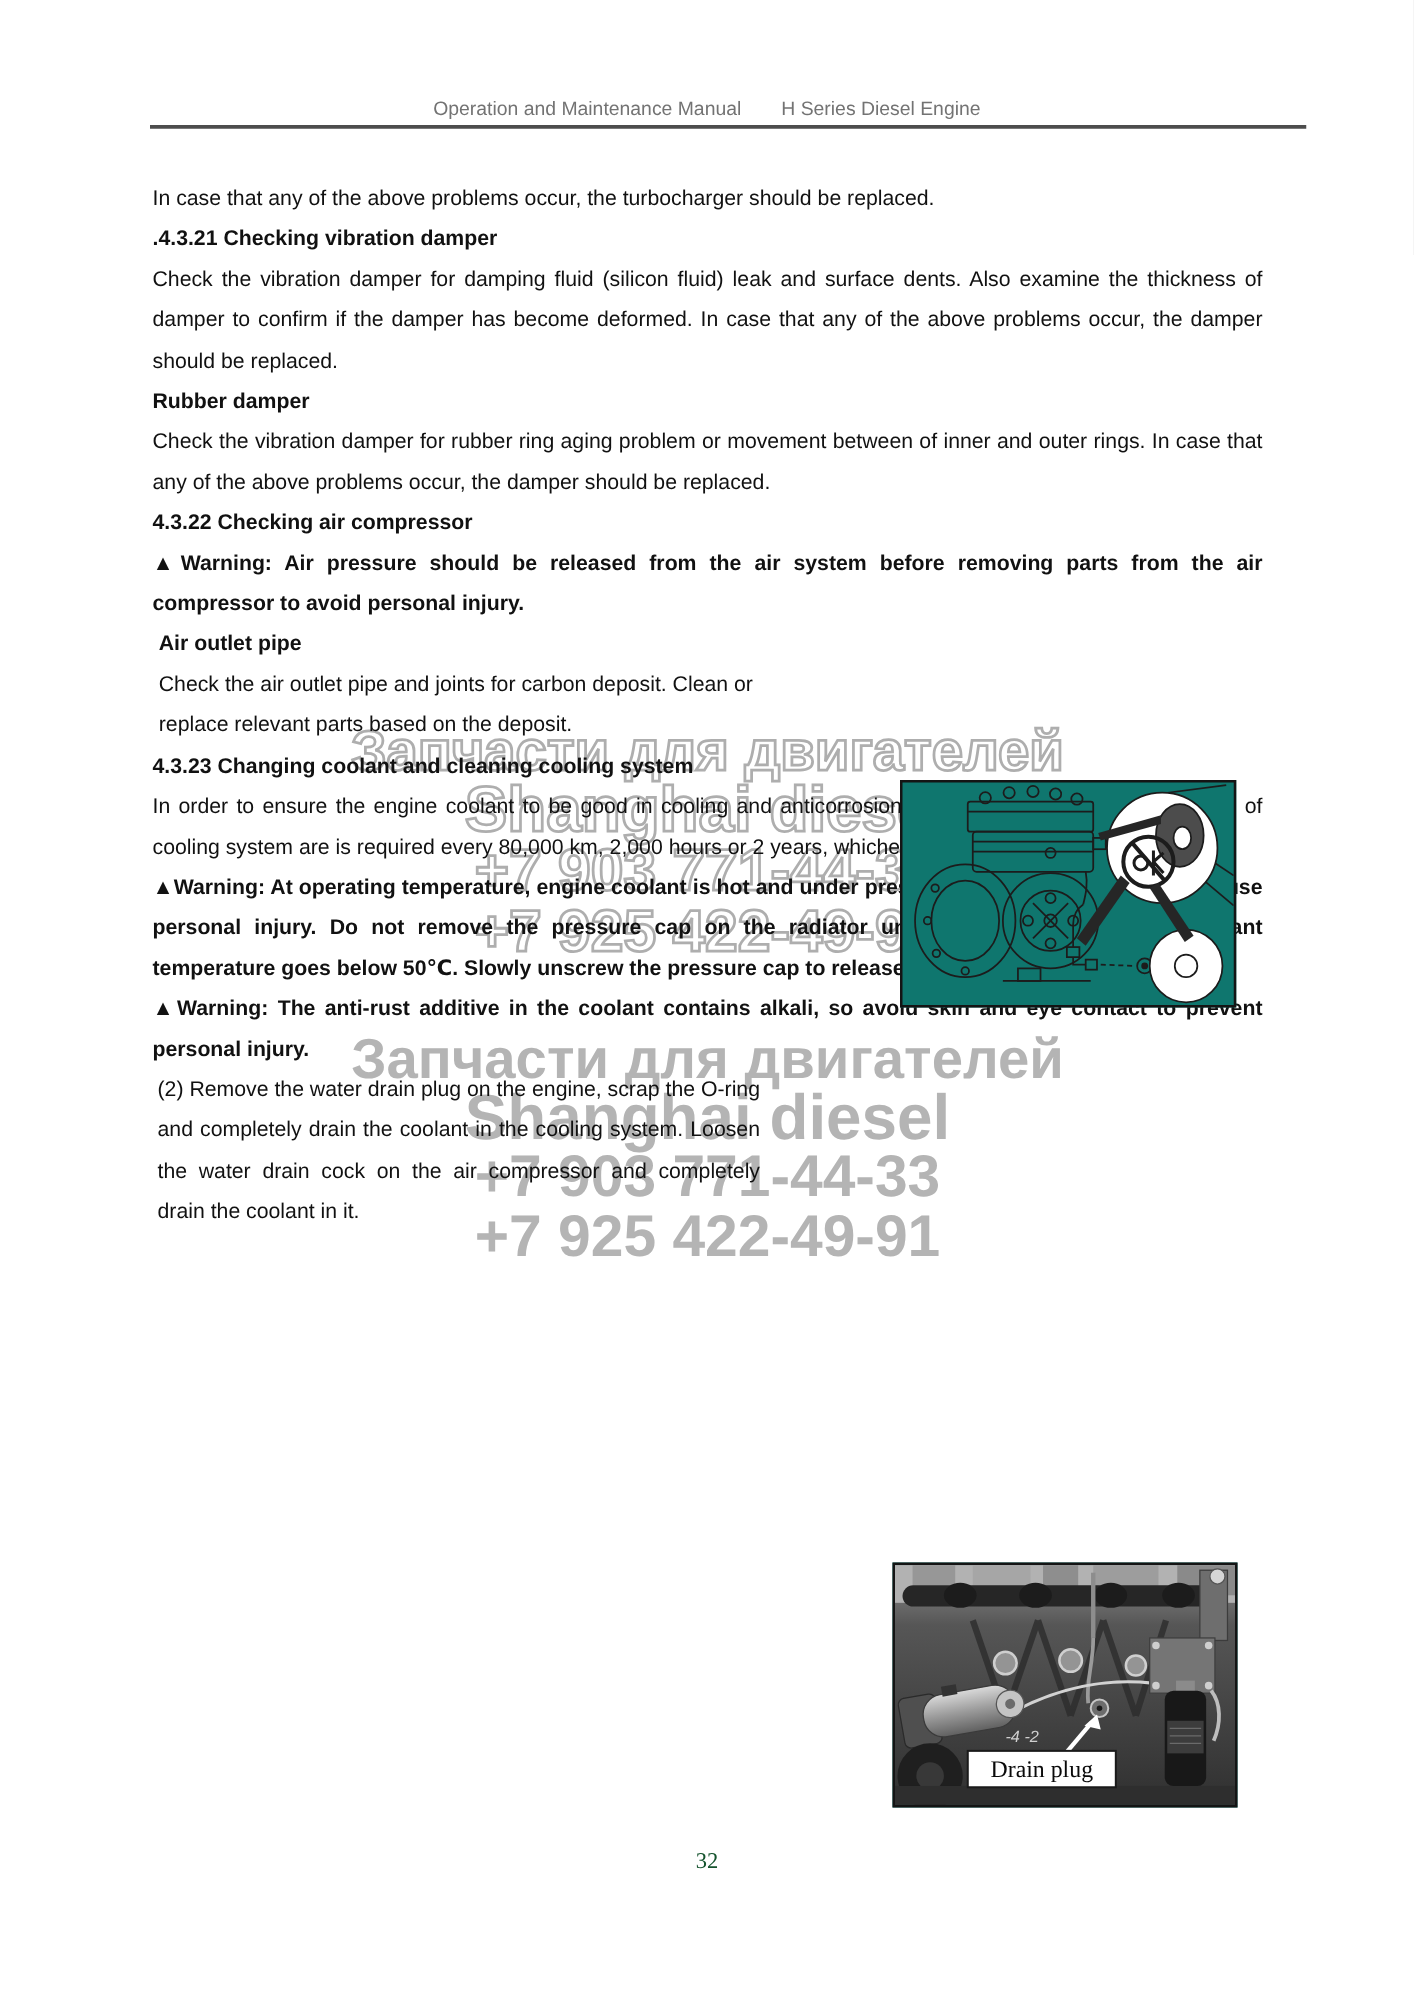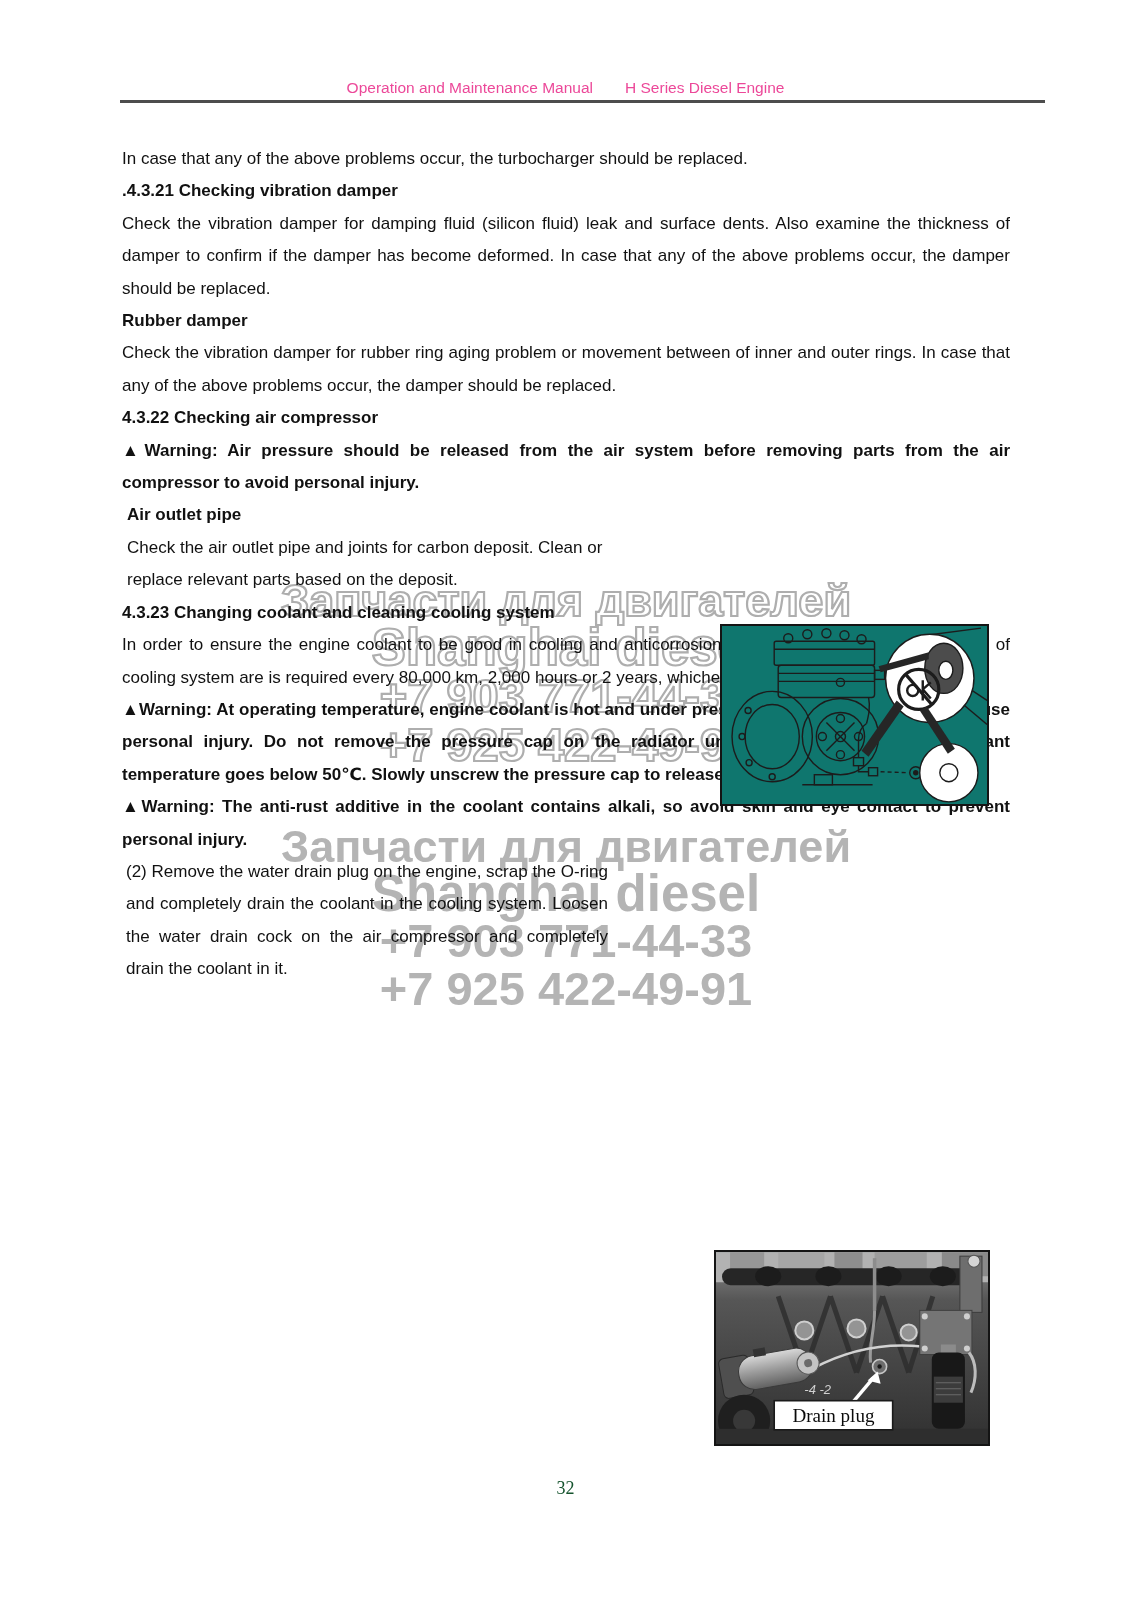--- a/index.html
+++ b/index.html
@@ -2,21 +2,21 @@
 <html><head>
 <meta charset="utf-8">
 <style>
   html,body{margin:0;padding:0;background:#e8e8e8;}
   .page{
     position:relative;width:1131px;height:1600px;margin:0 auto;background:#ffffff;
     font-family:"Liberation Sans","DejaVu Sans",sans-serif;color:#111;overflow:hidden;
   }
   
   .header-text{position:absolute;top:79px;left:0;width:100%;text-align:center;
-    font-size:15.5px;color:#ec4899;z-index:3;}
+    font-size:15.5px;color:#737373;z-index:3;}
   .header-text .gap{display:inline-block;width:32px;}
   .header-rule{position:absolute;top:100px;left:120px;width:925px;height:3px;background:#4d4d4d;z-index:3;}
   
   .wm{position:absolute;top:0;left:122px;width:888px;height:1544px;z-index:1;
       font-weight:bold;pointer-events:none;}
   .wm div{position:absolute;left:0;width:100%;text-align:center;white-space:nowrap;line-height:1;}
   .wm-outline div{color:rgba(255,255,255,0.45);-webkit-text-stroke:2.2px #aeaeae;}
   .wm-solid div{color:#b4b4b4;}
   .wm1-l1{top:578px;font-size:45px;}
   .wm1-l2{top:622px;font-size:51px;}

